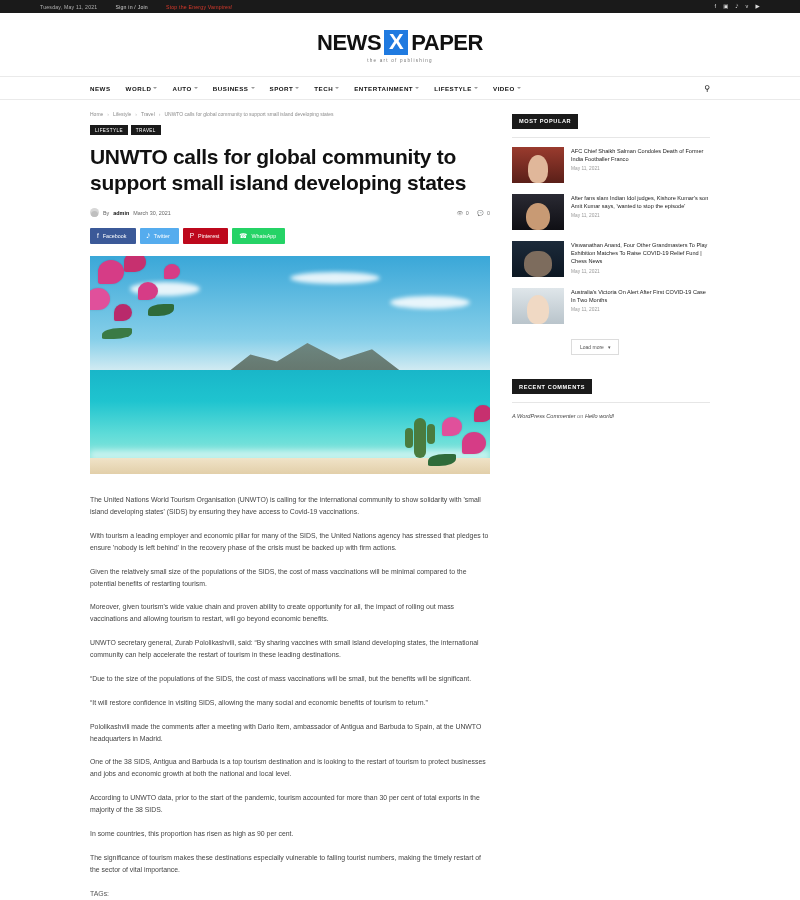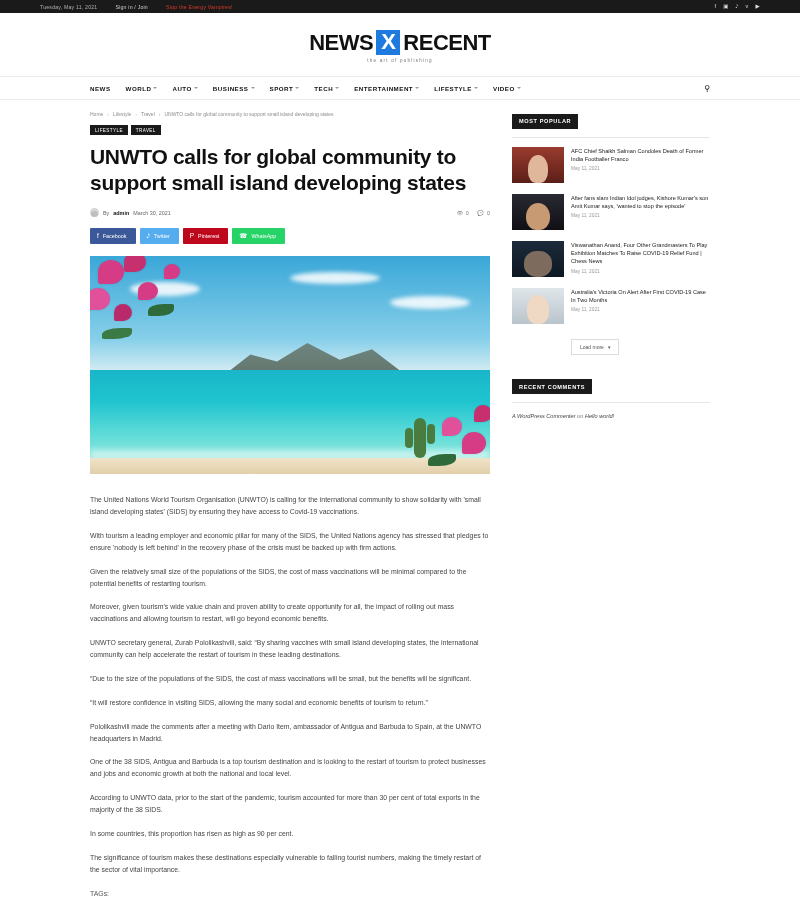--- a/index.html
+++ b/index.html
@@ -363,21 +363,21 @@
     <span>v</span>
     <span>▶</span>
   </span>
 </div>
 
 <div class="logoband">
   <div class="logo">
     <div class="word">
       <span>NEWS</span>
         <span class="xbox">X</span>
-        <span>RECENT</span>
+        <span>PAPER</span>
     </div>
     <div class="tag">the art of publishing</div>
   </div>
 </div>
 
 <div class="navwrap">
   <div class="nav">
     <a href="#">
         <span>NEWS</span>
       </a>

